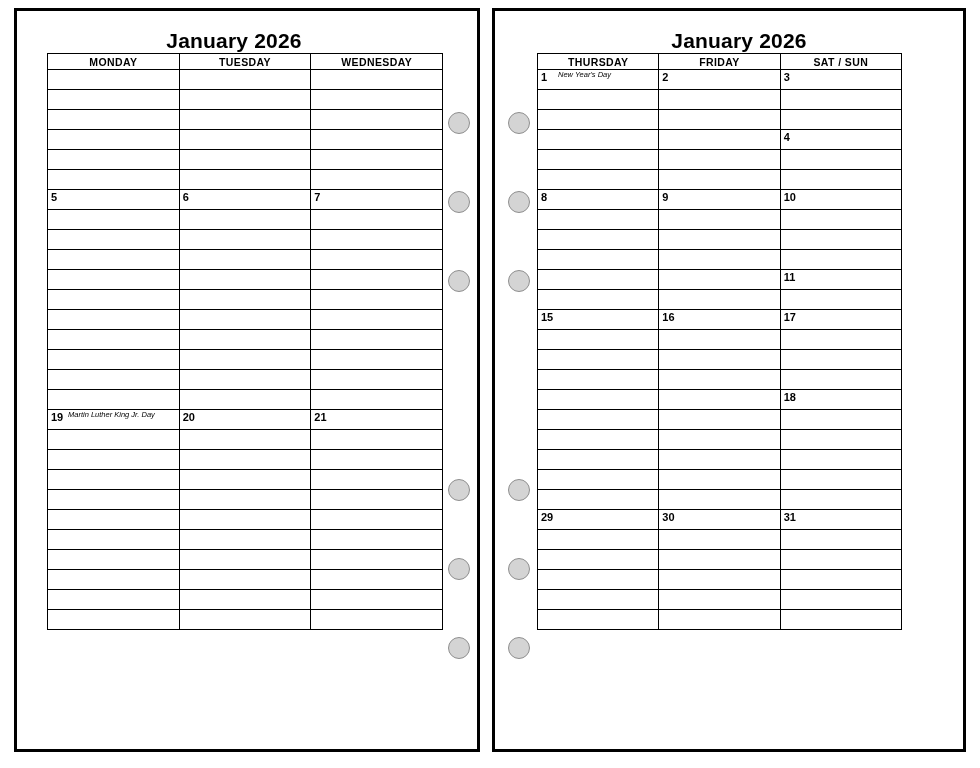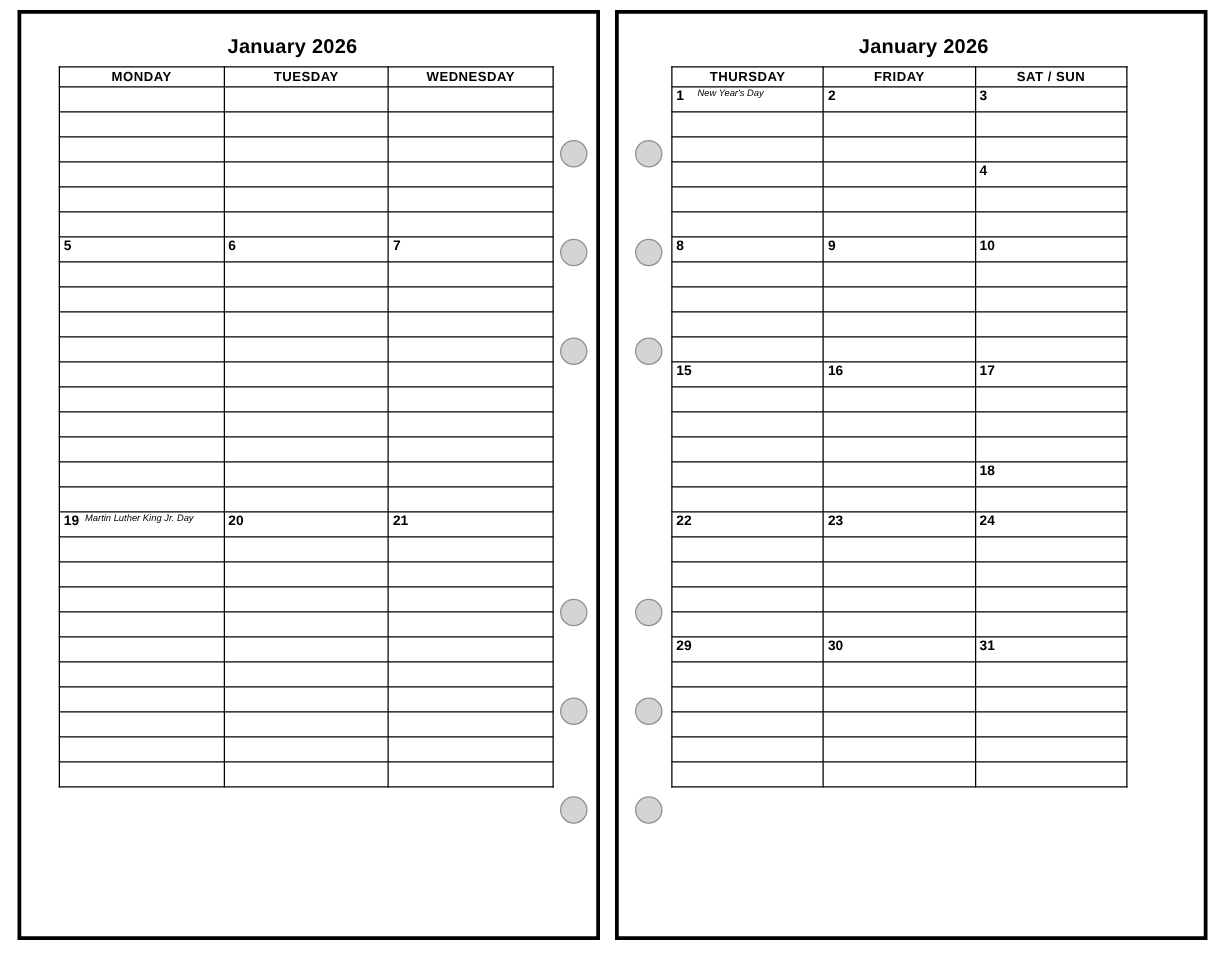--- a/index.html
+++ b/index.html
@@ -30,21 +30,21 @@
 
   .sheet-inner {
     position: absolute;
     inset: 0;
     padding: 18px 10px 10px 10px;
     box-sizing: border-box;
   }
 
   .month-title {
     text-align: center;
-    font-size: 16px;
+    font-size: 21px;
     font-weight: bold;
     color: #000;
     margin: 0 0 4px 0;
     letter-spacing: 0.2px;
   }
   #sheet-left  .month-title { padding-right: 26px; }
   #sheet-right .month-title { padding-left: 20px; }
 
   
   .grid-wrap {
@@ -371,20 +371,27 @@
               <td class="blank"></td>
             </tr>
             <tr>
               <td class="blank"></td>
               <td class="blank"></td>
               <td class="blank"></td>
             </tr>
             <tr>
               <td class="blank"></td>
               <td class="blank"></td>
+              <td class="daycell">
+                <span class="subnum">11</span>
+              </td>
+            </tr>
+            <tr>
+              <td class="blank"></td>
+              <td class="blank"></td>
               <td class="blank"></td>
             </tr>
             <tr>
               <td class="daycell">
                 <span class="daynum">15</span>
               </td>
               <td class="daycell">
                 <span class="daynum">16</span>
               </td>
               <td class="daycell">
@@ -410,31 +417,20 @@
               <td class="blank"></td>
               <td class="blank"></td>
               <td class="daycell">
                 <span class="subnum">18</span>
               </td>
             </tr>
             <tr>
               <td class="blank"></td>
               <td class="blank"></td>
               <td class="blank"></td>
-            </tr>
-            <tr>
-              <td class="daycell">
-                <span class="daynum">22</span>
-              </td>
-              <td class="daycell">
-                <span class="daynum">23</span>
-              </td>
-              <td class="daycell">
-                <span class="daynum">24</span>
-              </td>
             </tr>
             <tr>
               <td class="blank"></td>
               <td class="blank"></td>
               <td class="blank"></td>
             </tr>
             <tr>
               <td class="blank"></td>
               <td class="blank"></td>
               <td class="blank"></td>

